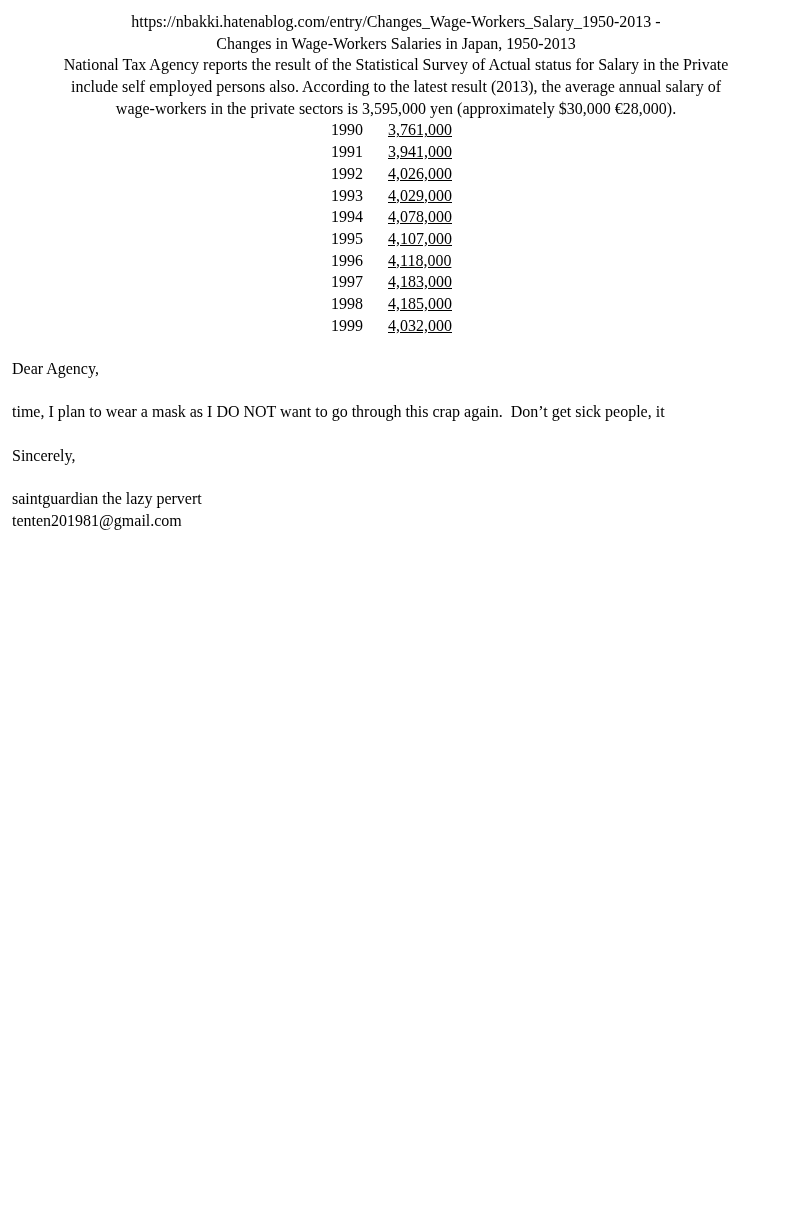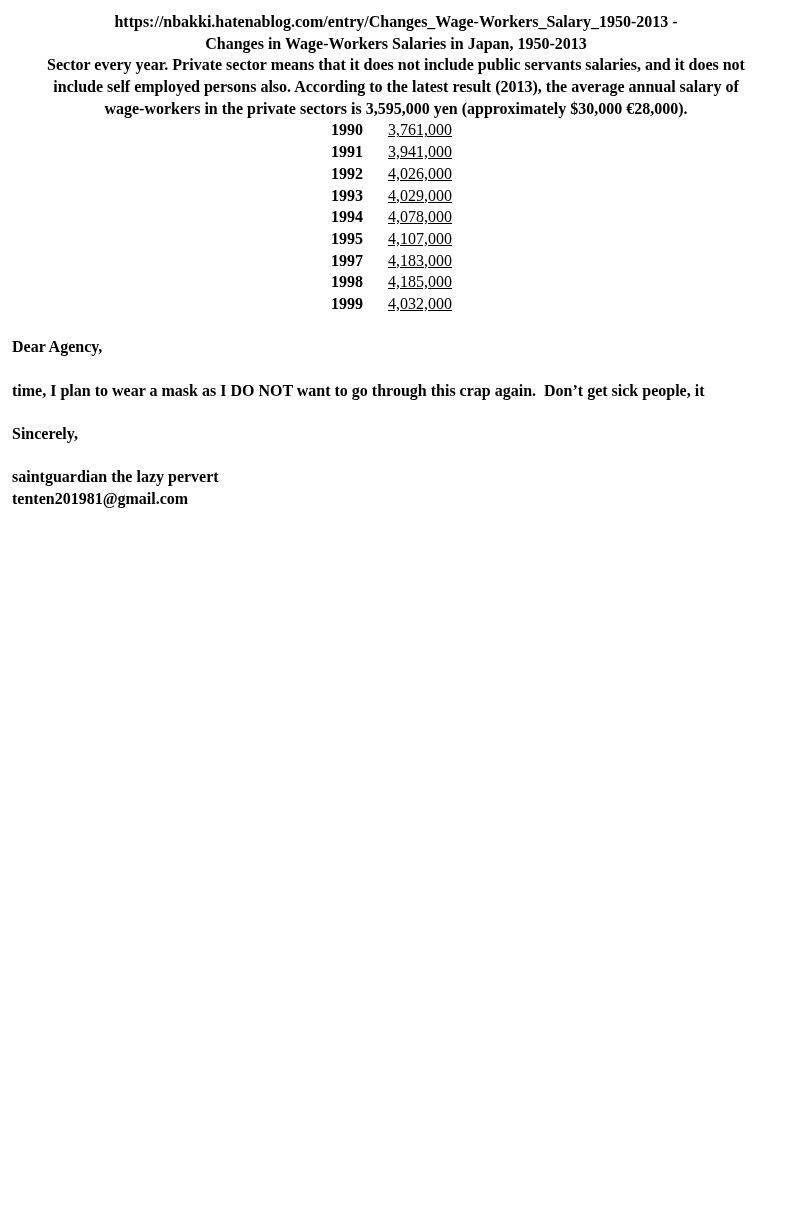--- a/index.html
+++ b/index.html
@@ -16,64 +16,63 @@
     font-size: 16px;
     line-height: 21.7px;
   }
   .doc {
     padding: 11px 12px 0 12px;
     width: 768px;
   }
   .line {
     white-space: pre;
     height: 21.7px;
-    font-weight: bold;
   }
   .center {
     text-align: center;
   }
   .blank {
     height: 21.7px;
   }
   .trow {
     padding-left: 319px;
     white-space: pre;
     height: 21.7px;
   }
   .year {
     display: inline-block;
     width: 57px;
-    font-weight: bold;
   }
   .value {
     display: inline-block;
     text-decoration: underline;
   }
   .indent {
     text-indent: 38px;
   }
 </style>
 </head>
 <body>
 
 <div class="doc">
 
   <div class="line center">https://nbakki.hatenablog.com/entry/Changes_Wage-Workers_Salary_1950-2013 -</div>
   <div class="line center">Changes in Wage-Workers Salaries in Japan, 1950-2013</div>
 
-  <div class="line center">Sector every year. Private sector means that it does not include public servants salaries, and it does not</div>
+  <div class="line center">National Tax Agency reports the result of the Statistical Survey of Actual status for Salary in the Private</div>
   <div class="line center">include self employed persons also. According to the latest result (2013), the average annual salary of</div>
   <div class="line center">wage-workers in the private sectors is 3,595,000 yen (approximately $30,000 €28,000).</div>
 
   <div class="trow"><span class="year">1990</span><span class="value">3,761,000</span></div>
   <div class="trow"><span class="year">1991</span><span class="value">3,941,000</span></div>
   <div class="trow"><span class="year">1992</span><span class="value">4,026,000</span></div>
   <div class="trow"><span class="year">1993</span><span class="value">4,029,000</span></div>
   <div class="trow"><span class="year">1994</span><span class="value">4,078,000</span></div>
   <div class="trow"><span class="year">1995</span><span class="value">4,107,000</span></div>
+  <div class="trow"><span class="year">1996</span><span class="value">4,118,000</span></div>
   <div class="trow"><span class="year">1997</span><span class="value">4,183,000</span></div>
   <div class="trow"><span class="year">1998</span><span class="value">4,185,000</span></div>
   <div class="trow"><span class="year">1999</span><span class="value">4,032,000</span></div>
 
   <div class="blank"></div>
 
   <div class="line">Dear Agency,</div>
 
   <div class="blank"></div>
 

